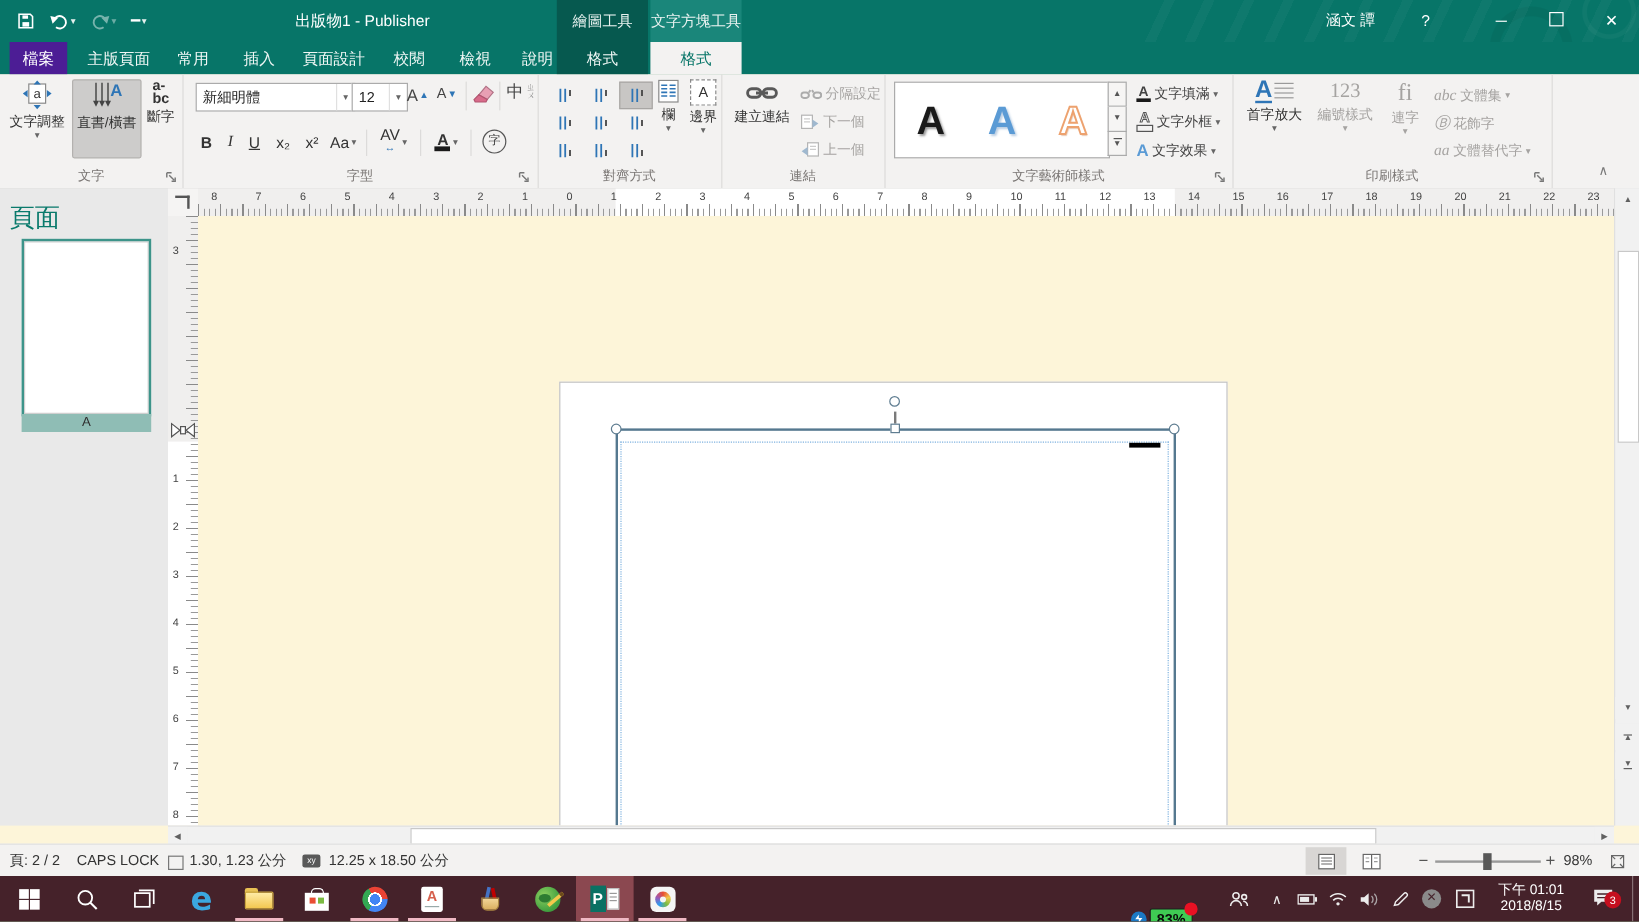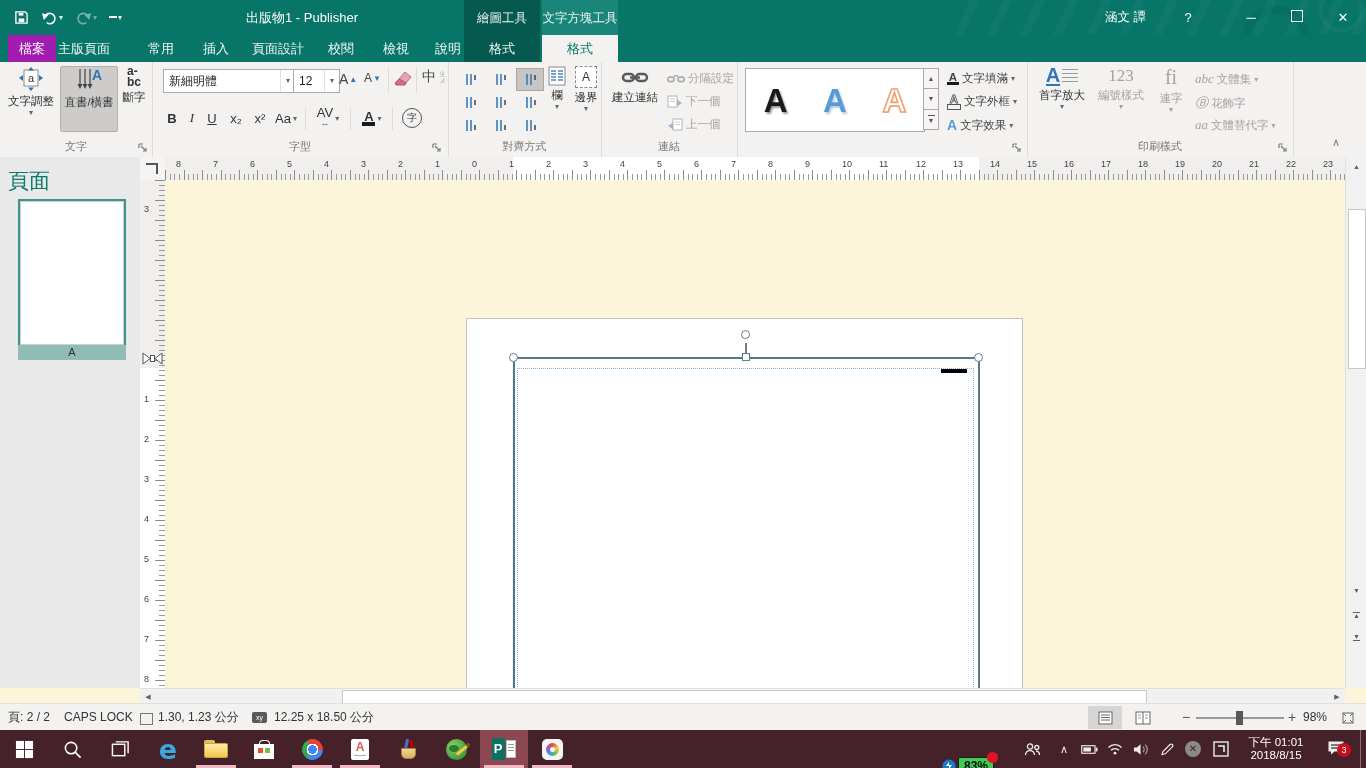--- a/index.html
+++ b/index.html
@@ -18,21 +18,21 @@
   .qbtn{display:inline-flex;align-items:center;gap:1px;padding:3px 4px;border-radius:2px;}
   .qbtn .caret{font-size:8px;line-height:8px;color:#E4F0EE;}
   .qbtn.dim svg{opacity:.45;} .qbtn.dim .caret{opacity:.45;}
   .wtitle{position:absolute;left:246px;top:0;width:200px;height:35px;line-height:35px;font-size:13px;color:#fff;white-space:nowrap;}
   .ctxhead{position:absolute;top:0;height:35px;line-height:36px;text-align:center;font-size:12.5px;color:#E8F2F0;}
   .userchip{position:absolute;right:220px;top:0;height:35px;line-height:35px;font-size:12.5px;color:#fff;}
   .winbtn{position:absolute;top:0;width:46px;height:35px;line-height:35px;text-align:center;color:#fff;font-size:13px;}
   
   #tabrow{position:absolute;left:0;top:35px;width:1366px;height:27px;background:#077568;}
   .tab{position:absolute;top:0;height:27px;line-height:27px;text-align:center;color:#F0F7F5;font-size:13px;cursor:default;}
-  .tab.file{background:#a21caf;color:#fff;}
+  .tab.file{background:#4c1d95;color:#fff;}
   .tab.active{background:#F3F2F1;color:#077568;}
   .ctxcol-dark{position:absolute;left:464px;top:0;width:76px;height:62px;background:#06594F;}
   .ctxcol-light{position:absolute;left:542px;top:0;width:76px;height:35px;background:#1A867A;}
   
   #ribbon{position:absolute;left:0;top:62px;width:1366px;height:95px;background:#F3F2F1;border-bottom:1px solid #D2D0CE;}
   .rgroup{position:absolute;top:0;height:95px;border-right:1px solid #DCDBDA;}
   .glabel{position:absolute;left:0;bottom:3px;width:100%;text-align:center;font-size:11px;color:#7A7674;}
   .bigbtn{position:absolute;top:4px;display:flex;flex-direction:column;align-items:center;justify-content:flex-start;
           height:64px;border-radius:2px;color:#333;}
   .bigbtn .blabel{font-size:11.5px;margin-top:2px;white-space:nowrap;}
@@ -166,21 +166,21 @@
     <div class="userchip">涵文 譚</div>
     <div class="winbtn" style="right:158px;width:40px;">?</div>
     <div class="winbtn" style="right:92px;">─</div>
     <div class="winbtn" style="right:46px;"><span style="display:inline-block;width:10px;height:10px;border:1.4px solid #fff;"></span></div>
     <div class="winbtn" style="right:0;">✕</div>
   </div>
 
   <div id="tabrow">
     <div class="ctxcol-dark" style="top:0;height:27px;background:#06594F;"></div>
   <div class="tab file" style="left: 8px; width: 48px;">檔案</div>
-      <div class="tab" style="left: 48px; width: 62px; text-align: right;">主版頁面</div>
+      <div class="tab" style="left: 68px; width: 62px;">主版頁面</div>
       <div class="tab" style="left: 139px; width: 44px;">常用</div>
       <div class="tab" style="left: 194px; width: 44px;">插入</div>
       <div class="tab" style="left: 248px; width: 60px;">頁面設計</div>
       <div class="tab" style="left: 320px; width: 42px;">校閱</div>
       <div class="tab" style="left: 375px; width: 42px;">檢視</div>
       <div class="tab" style="left: 427px; width: 42px;">說明</div>
       <div class="tab" style="left: 464px; width: 76px;">格式</div>
       <div class="tab active" style="left: 542px; width: 76px;">格式</div>
     </div>
 
@@ -448,20 +448,21 @@
             <span style="width:12px;height:3.5px;border:1px solid #555;display:block;"></span>
           </span>
         <span>文字外框</span>
           <span style="font-size:8px;color:#666;">▾</span>
       </div>
       <div class="smallrow" style="left:210px;top:55px;">
         <b style="color:#5B9BD5;font-size:14px;">A</b>
         <span>文字效果</span>
           <span style="font-size:8px;color:#666;">▾</span>
       </div>
+      <div class="glabel">文字藝術師樣式</div>
       <svg class="launcher" style="left:274px;" viewBox="0 0 11 11">
           <path d="M2 2 h4 M2 2 v4 M4 4 l4 4 M9 6 v3 h-3" stroke="#777" fill="none" stroke-width="1.2"></path>
         </svg>
     </div>
 
     <div class="rgroup" style="left:1027px;width:266px;">
       <div class="bigbtn" style="left:8px;width:54px;">
         <span style="display:inline-flex;align-items:flex-start;gap:2px;">
           <b style="font-size:20px;line-height:18px;color:#2E75B6;border-bottom:2px solid #2E75B6;">A</b>
           <span style="display:inline-flex;flex-direction:column;gap:3px;padding-top:3px;">

